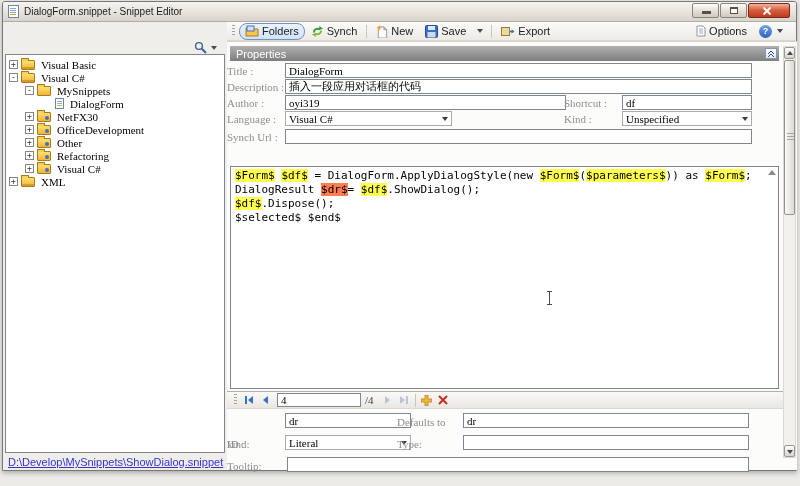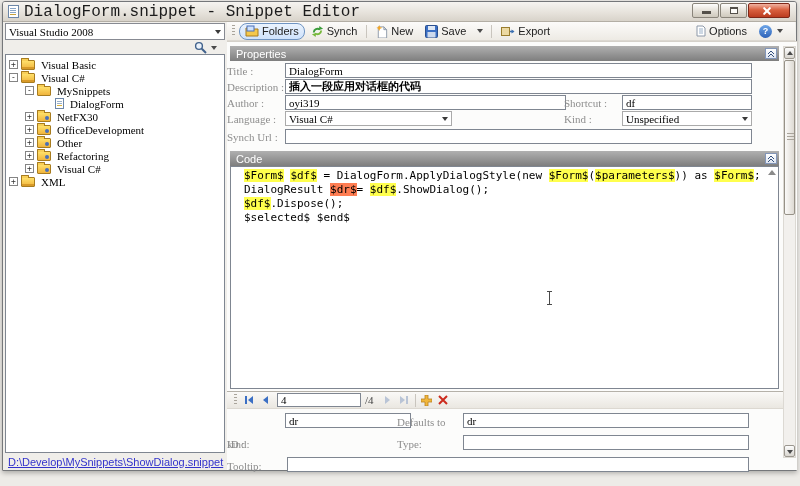--- a/index.html
+++ b/index.html
@@ -10,21 +10,21 @@
   
   .window{position:absolute;left:2px;top:1px;width:795px;height:470px;
           border:1px solid #75777a;border-radius:3px 3px 1px 1px;background:#f0eeea;
           box-shadow:0 2px 5px rgba(0,0,0,.28);}
   .titlebar{position:absolute;left:0;top:0;right:0;height:20px;border-radius:2px 2px 0 0;
             background:linear-gradient(#f6f4f1,#e7e3dc 55%,#d8d3ca);
             border-bottom:1px solid #b3aea5;display:flex;align-items:center;padding-left:5px;}
   .app-icon{width:11px;height:13px;background:#fff;border:1px solid #6d87a8;position:relative;margin-right:5px;}
   .app-icon::before{content:"";position:absolute;left:1px;top:2px;width:6px;height:1px;background:#8aa6c8;
             box-shadow:0 2px 0 #8aa6c8,0 4px 0 #8aa6c8,0 6px 0 #c8a23c;}
-  .title-text{font-size:16px;color:#1c1c1c;font-family:Liberation Mono, monospace;}
+  .title-text{font-size:10px;color:#1c1c1c;}
   .winbtns{position:absolute;right:6px;top:1px;display:flex;gap:1px;}
   .wbtn{height:15px;border:1px solid #8a857b;border-radius:2px;position:relative;
         background:linear-gradient(#fefdfc,#e8e4dc 45%,#cfc9bd);}
   .wbtn.min,.wbtn.max{width:27px;}
   .wbtn.close{width:42px;border-color:#7e2718;background:linear-gradient(#f0b3a2,#d9603f 45%,#bb3c20);}
   .wbtn.min i{position:absolute;left:9px;bottom:3px;width:9px;height:3px;background:#54504a;}
   .wbtn.max i{position:absolute;left:9px;top:3px;width:8px;height:7px;border:1px solid #54504a;border-top-width:2px;background:#fdfcf9;}
   .wbtn.close i{position:absolute;left:17px;top:2px;width:2px;height:10px;background:#fff;border-radius:1px;}
   .wbtn.close i.x1{transform:rotate(45deg);} .wbtn.close i.x2{transform:rotate(-45deg);}
 
@@ -88,21 +88,21 @@
                 border:1px solid #8396b8;display:flex;align-items:center;justify-content:center;}
 
   .flabel{position:absolute;font:11px "Liberation Serif",serif;color:#8e8e8e;text-align:left;white-space:nowrap;}
   .tin{position:absolute;height:15px;border:1px solid #7f8691;background:#fff;
        font:11px "Liberation Serif",serif;color:#000;padding:0 3px;outline:none;}
   .fcombo{position:absolute;height:15px;border:1px solid #aaa;background:#fff;
           font:11px "Liberation Serif",serif;display:flex;align-items:center;padding:0 3px;}
 
   
   .code-area{position:absolute;left:3px;top:124px;width:549px;height:223px;background:#fff;
-             border:1px solid #7f8691;padding:2px 13px;overflow:hidden;}
+             border:1px solid #7f8691;padding:2px 4px;overflow:hidden;}
   .cline{font:11px/14px "DejaVu Sans Mono",monospace;color:#000;white-space:pre;}
   .hl.yellow{background:var(--hl-yellow);}
   .hl.orange{background:var(--hl-orange);}
   .code-scroll-up{position:absolute;right:2px;top:3px;width:0;height:0;
       border-left:4px solid transparent;border-right:4px solid transparent;border-bottom:5px solid #8a8a8a;}
   .ibeam{position:absolute;left:322px;top:250px;width:1px;height:12px;background:#4a4a4a;}
   .ibeam::before,.ibeam::after{content:"";position:absolute;left:-2px;width:5px;height:1px;background:#4a4a4a;}
   .ibeam::before{top:-1px;} .ibeam::after{bottom:-1px;}
 
   
@@ -144,24 +144,20 @@
         </div>
       <div class="wbtn close">
           <i class="x1"></i>
           <i class="x2"></i>
         </div>
     </div>
   </div>
 
   <div class="client">
 
-    <div class="combo profile-combo">
-      <span class="cval">Visual Studio 2008</span>
-      <span class="arr-down"></span>
-    </div>
 
     <div class="toolbar">
       <span class="grip"></span>
       <div class="tbtn toggled">
         <svg width="14" height="12" viewBox="0 0 14 12">
           <path d="M1 3h5l1 1h6v7H1z" fill="#f5c84c" stroke="#a87c1f"></path>
           <rect x="2" y="1" width="7" height="5" fill="#cfe2fb" stroke="#4a6fb8"></rect>
         </svg>
         <span>Folders</span>
       </div>
@@ -289,49 +285,41 @@
           <svg width="8" height="8" viewBox="0 0 8 8">
             <path d="M1 4 4 1l3 3M1 7 4 4l3 3" stroke="#33507e" fill="none"></path>
           </svg>
         </span>
       </div>
 
       <span class="flabel" style="left:0;top:23px;width:56px">Title :</span>
       <input class="tin" style="left: 58px; top: 21px; width: 467px;" value="DialogForm">
 
       <span class="flabel" style="left:0;top:39px;width:56px">Description :</span>
-      <input class="tin" style="left: 58px; top: 37px; width: 467px; font-weight: bold;" value="插入一段应用对话框的代码">
+      <input class="tin" style="left: 58px; top: 37px; width: 467px;" value="插入一段应用对话框的代码">
 
       <span class="flabel" style="left:0;top:55px;width:56px">Author :</span>
       <input class="tin" style="left: 58px; top: 53px; width: 281px;" value="oyi319">
       <span class="flabel" style="left:337px;top:55px;width:56px">Shortcut :</span>
       <input class="tin" style="left: 395px; top: 53px; width: 130px;" value="df">
 
       <span class="flabel" style="left:0;top:71px;width:56px">Language :</span>
       <div class="fcombo" style="left:58px;top:69px;width:167px">
         <span class="cval" style="flex:1">Visual C#</span>
         <span class="arr-down"></span>
       </div>
       <span class="flabel" style="left:337px;top:71px;width:56px">Kind :</span>
       <div class="fcombo" style="left:395px;top:69px;width:130px">
         <span class="cval" style="flex:1">Unspecified</span>
         <span class="arr-down"></span>
       </div>
 
       <span class="flabel" style="left:0;top:89px;width:56px">Synch Url :</span>
       <input class="tin" style="left: 58px; top: 87px; width: 467px;" value="">
 
-      <div class="sec-header" style="top:109px">
-        <span>Code</span>
-        <span class="collapse-btn">
-          <svg width="8" height="8" viewBox="0 0 8 8">
-            <path d="M1 4 4 1l3 3M1 7 4 4l3 3" stroke="#33507e" fill="none"></path>
-          </svg>
-        </span>
-      </div>
       <div class="code-area">
         <span class="code-scroll-up"></span>
       <div class="cline"><span class="hl yellow">$Form$</span><span> </span><span class="hl yellow">$df$</span><span> = DialogForm.ApplyDialogStyle(new </span><span class="hl yellow">$Form$</span><span>(</span><span class="hl yellow">$parameters$</span><span>)) as </span><span class="hl yellow">$Form$</span><span>;</span></div>
           <div class="cline"><span>DialogResult </span><span class="hl orange">$dr$</span><span>= </span><span class="hl yellow">$df$</span><span>.ShowDialog();</span></div>
           <div class="cline"><span class="hl yellow">$df$</span><span>.Dispose();</span></div>
           <div class="cline"><span>$selected$ $end$</span></div>
         </div>
       <span class="ibeam"></span>
 
       <div class="splitline"></div>
@@ -373,20 +361,24 @@
           </svg>
         </span>
       </div>
 
       <span class="flabel" style="left:0;top:396px;width:56px">ID :</span>
       <input class="tin" style="left: 58px; top: 371px; width: 126px;" value="dr">
       <span class="flabel" style="left:170px;top:374px;width:64px">Defaults to</span>
       <input class="tin" style="left: 236px; top: 371px; width: 286px;" value="dr">
 
       <span class="flabel" style="left:0;top:396px;width:56px">kind:</span>
+      <div class="fcombo" style="left:58px;top:393px;width:126px">
+        <span class="cval" style="flex:1">Literal</span>
+        <span class="arr-down"></span>
+      </div>
       <span class="flabel" style="left:170px;top:396px;width:64px">Type:</span>
       <input class="tin" style="left: 236px; top: 393px; width: 286px;" value="">
 
       <span class="flabel" style="left:0;top:418px;width:58px">Tooltip:</span>
       <input class="tin" style="left: 60px; top: 415px; width: 462px;" value="">
 
       <div class="vsb">
         <span class="sb-arrow up"></span>
         <span class="thumb"></span>
         <span class="sb-arrow down"></span>

